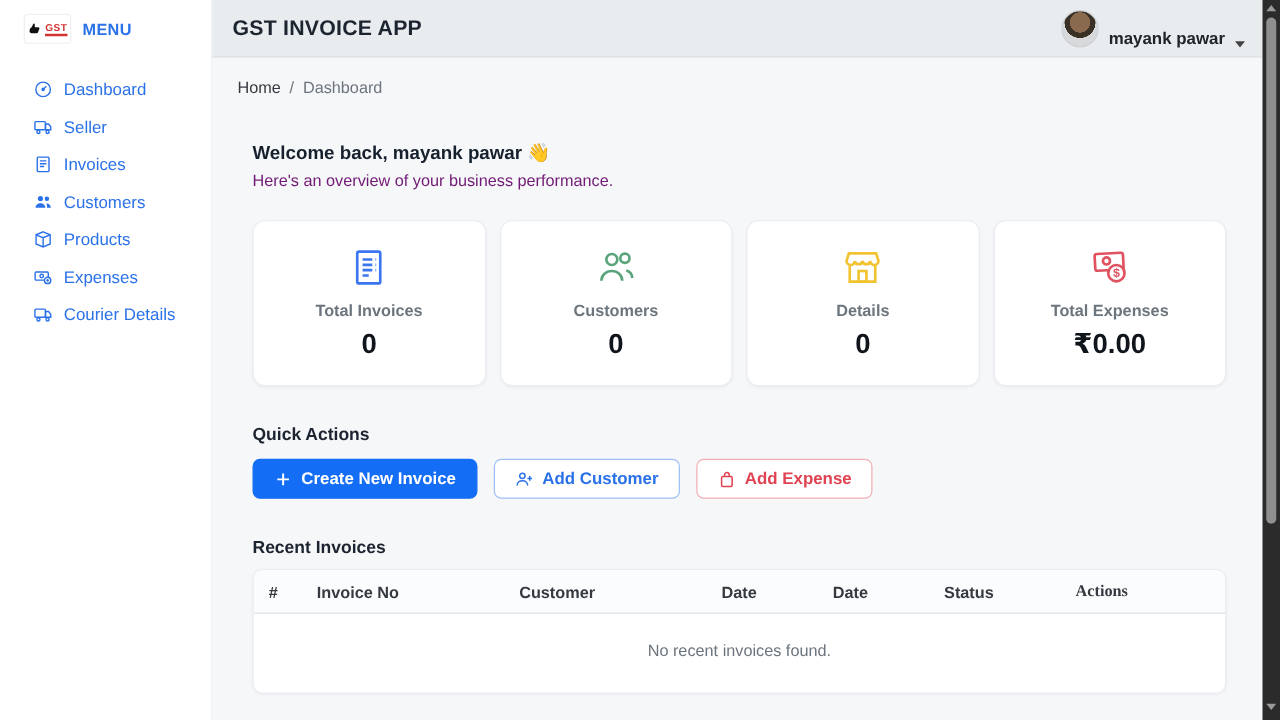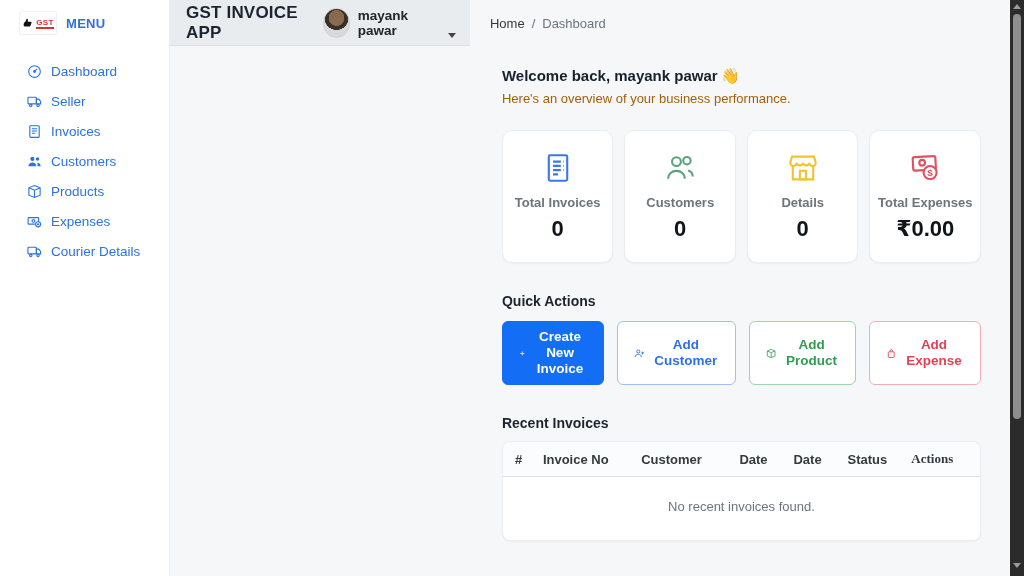--- a/index.html
+++ b/index.html
@@ -12,37 +12,37 @@
   .sidebar { width:170px; min-width:170px; background:#ffffff; border-right:1px solid #ebedf0; height:100%; }
   .brand { display:flex; align-items:center; gap:10px; padding:12px 14px 14px 20px; }
   .logo-chip { width:36px; height:22px; background:#fff; border-radius:2px; display:flex; align-items:center; justify-content:center; gap:1px; box-shadow:0 0 0 1px #f0f0f0;text-align:center; }
   .logo-txt { color:#d23434; font-size:8px; font-weight:800; letter-spacing:.4px; border-bottom:2px solid #d23434; line-height:9px; }
   .menu-label { color:#2b71e8; font-weight:700; font-size:13px; letter-spacing:.3px; }
   .nav { margin-top:8px; display:flex; flex-direction:column; }
   .nav-item { display:flex; align-items:center; gap:9px; padding:7.5px 10px 7.5px 27px; color:#2b71e8; font-size:13.5px; font-weight:500; text-decoration:none; cursor:pointer; }
   .nav-item svg { flex:0 0 auto; }
 
   
-  .main { flex:1; display:flex; flex-direction:row; margin-right:14px; background:#f6f7f9; }
+  .main { flex:1; display:flex; flex-direction:column; margin-right:14px; background:#f6f7f9; }
   .topbar { height:46px; background:#e9ecef; border-bottom:1px solid #dcdfe3; display:flex; align-items:center; justify-content:space-between; padding:0 14px 0 16px; }
   .app-title { font-size:17px; font-weight:700; color:#1c2430; letter-spacing:.2px; }
   .user-menu { display:flex; align-items:flex-end; gap:8px; cursor:pointer; }
   .avatar { width:30px; height:30px; border-radius:50%; background:
       radial-gradient(circle at 50% 32%, #8a6a4e 0 34%, #3a3025 35% 52%, #d7d9da 53% 100%);
       border:1px solid #cfd3d7; }
   .user-name { font-size:13.5px; font-weight:700; color:#212529; }
   .caret { width:0; height:0; border-left:4px solid transparent; border-right:4px solid transparent; border-top:5px solid #444; margin-top:2px; }
 
   .content { padding:16px 29px 0 32px; flex:1; }
   .breadcrumb { font-size:13px; margin-left:-12px; display:flex; gap:7px; align-items:center; }
   .breadcrumb .bc-home { color:#343a40; text-decoration:none; cursor:pointer; }
   .breadcrumb .bc-sep, .breadcrumb .bc-current { color:#6c757d; }
 
   .welcome-title { margin-top:36px; font-size:15px; font-weight:700; color:#17212e; }
-  .welcome-sub { margin-top:6px; font-size:13px; color:#a16207; }
+  .welcome-sub { margin-top:6px; font-size:13px; color:#701a75; }
 
   
   .stats-row { display:flex; gap:11px; margin-top:24px; }
   .stat-card { flex:1; background:#fff; border:1px solid #ecedf0; border-radius:10px; box-shadow:0 1px 2px rgba(20,30,50,.04); height:133px; display:flex; flex-direction:column; align-items:center; justify-content:center; gap:6px; }
   .stat-label { font-size:13px; font-weight:600; color:#6c757d; margin-top:4px; }
   .stat-value { font-size:22px; font-weight:700; color:#10151c; }
   .ic-blue { color:#3b76f0; } .ic-green { color:#5aa47c; } .ic-yellow { color:#f2c331; } .ic-red { color:#e05260; }
 
   
   .section-title { font-size:14px; font-weight:700; color:#1c2430; }
@@ -216,27 +216,20 @@
             </svg>
           <span>Create New Invoice</span>
         </button>
         <button class="btn btn-outline-blue">
           <svg width="15" height="15" viewBox="0 0 16 16" fill="none" stroke="currentColor" stroke-width="1.3">
               <circle cx="6.3" cy="5" r="2.3"></circle>
               <path d="M1.8 13.2c0-2.5 2-4.1 4.5-4.1s4.5 1.6 4.5 4.1"></path>
               <path d="M12.6 5.2v4M10.6 7.2h4"></path>
             </svg>
           <span>Add Customer</span>
-        </button>
-        <button class="btn btn-outline-green">
-          <svg width="15" height="15" viewBox="0 0 16 16" fill="none" stroke="currentColor" stroke-width="1.2">
-              <path d="M8 1.6 14 4.1v7.8L8 14.4 2 11.9V4.1z"></path>
-              <path d="M2 4.1 8 6.6l6-2.5M8 6.6v7.8"></path>
-            </svg>
-          <span>Add Product</span>
         </button>
         <button class="btn btn-outline-red">
           <svg width="15" height="15" viewBox="0 0 16 16" fill="none" stroke="currentColor" stroke-width="1.3">
               <path d="M4.5 5.5h7a1 1 0 0 1 1 1V13a1 1 0 0 1-1 1h-7a1 1 0 0 1-1-1V6.5a1 1 0 0 1 1-1z"></path>
               <path d="M6 5.3V4.2a2 2 0 0 1 4 0v1.1"></path>
             </svg>
           <span>Add Expense</span>
         </button>
       </div>
 

